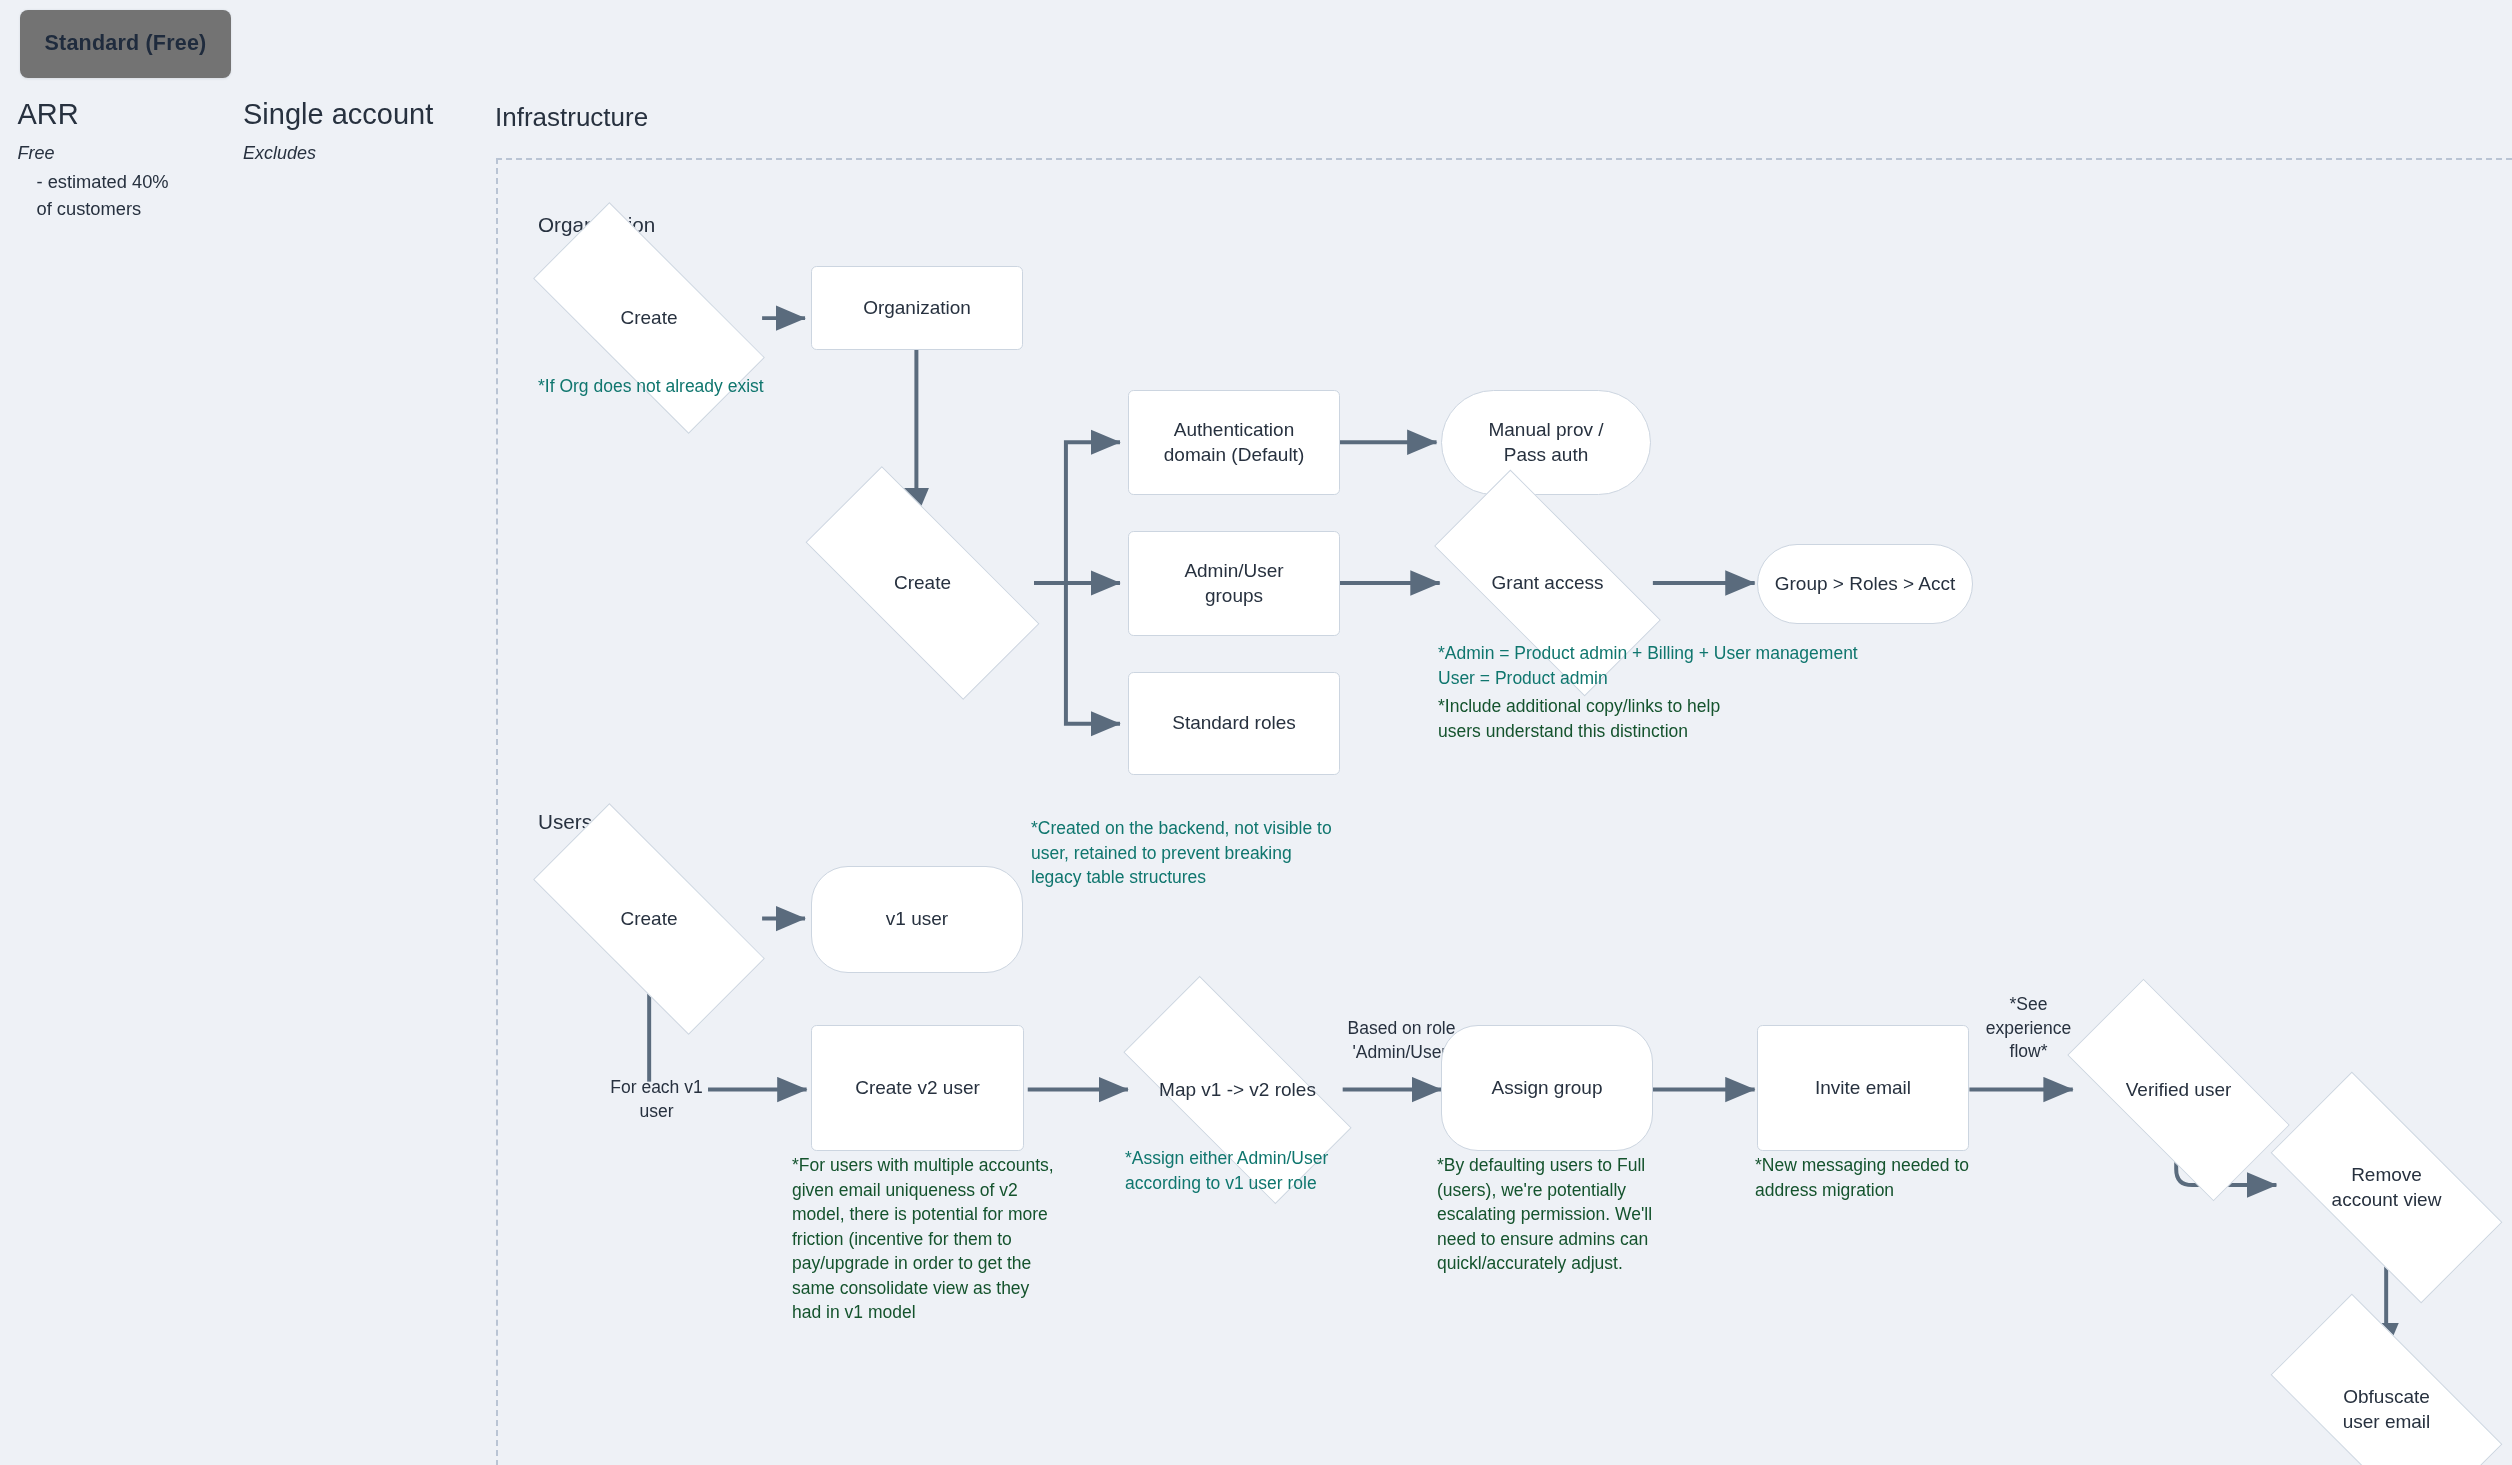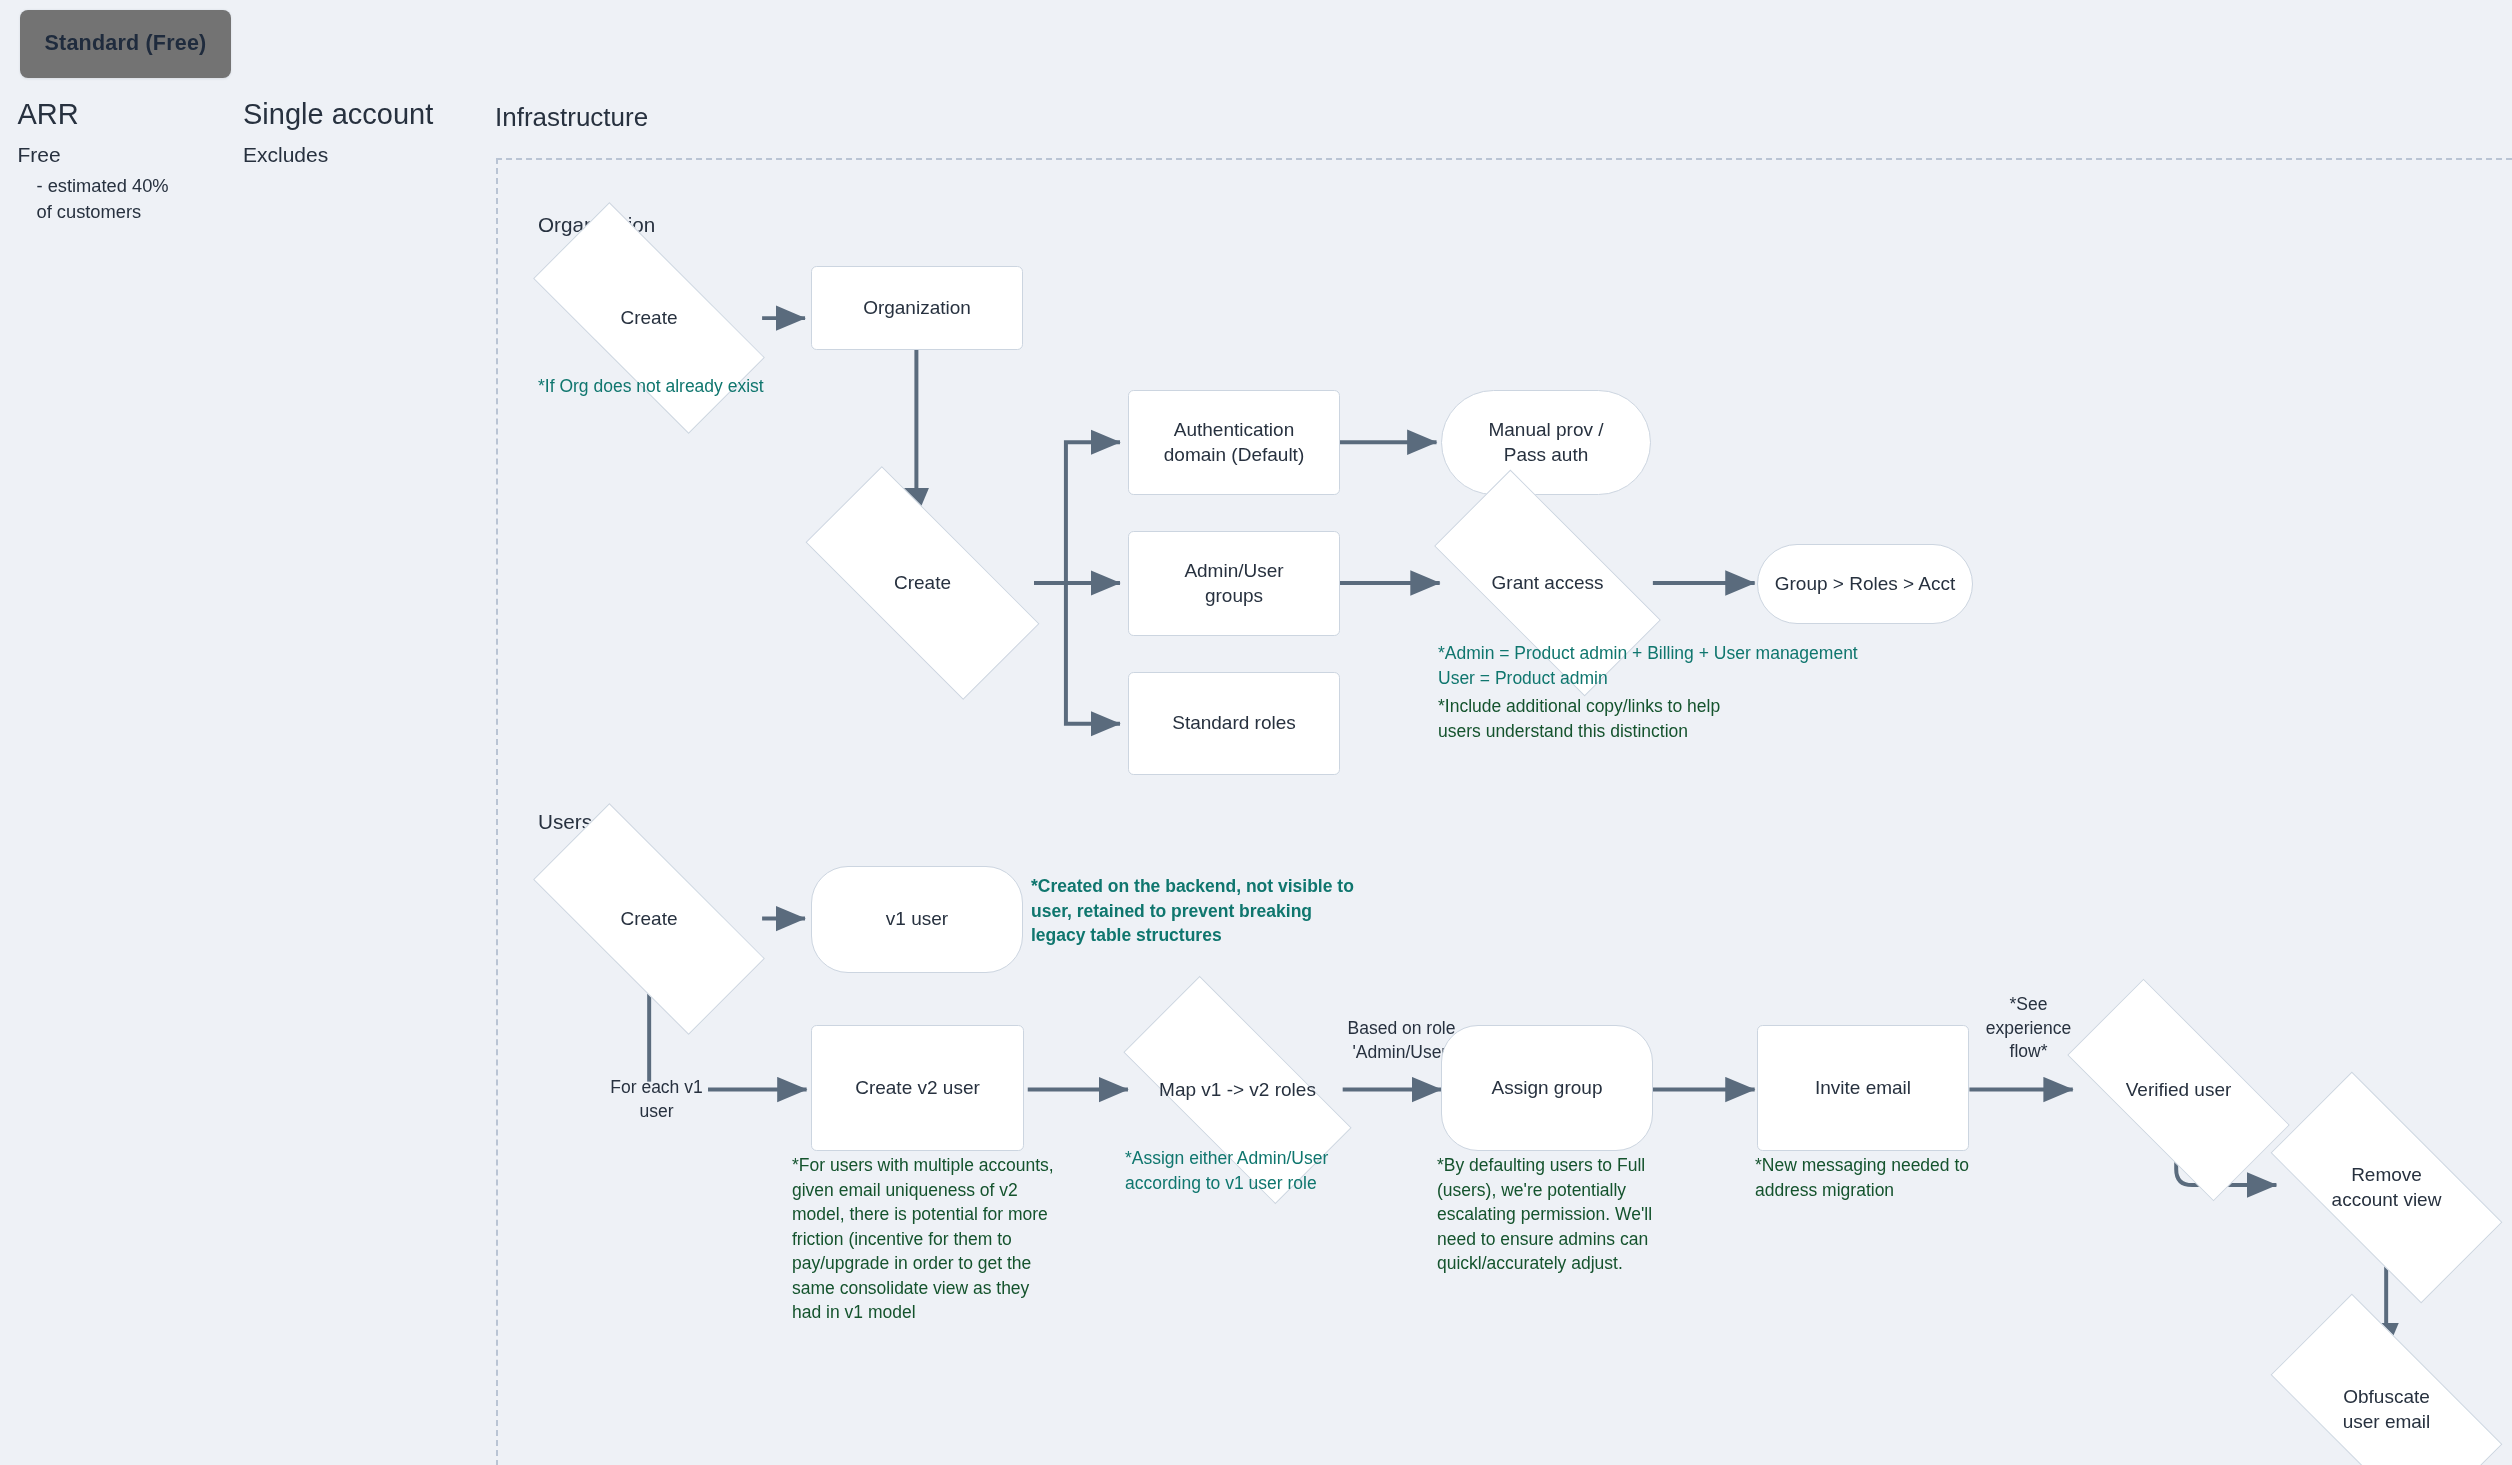--- a/index.html
+++ b/index.html
@@ -16,21 +16,21 @@
   
   #tab-standard{
     left:20px;top:9.5px;width:211px;height:68px;
     background:#737373;border-radius:8px;
     box-shadow:0 0.8px 2.4px rgba(30,45,70,.10);
     display:flex;align-items:center;justify-content:center;
     font-size:21.5px;font-weight:bold;color:#1f2b3d;letter-spacing:0.2px;
   }
   .rail-col{top:99px;}
   .rail-title{font-size:29px;font-weight:400;color:#27313f;line-height:1.1;}
-  .rail-sub{font-size:21px;color:#27313f;margin-top:11px;line-height:1.25;}
+  .rail-sub{font-size:18px;color:#27313f;margin-top:11px;line-height:1.25;font-style:italic;}
   .rail-list{font-size:18.3px;color:#27313f;line-height:1.45;margin-top:4.8px;}
   .rail-list .l1{padding-left:17.5px;}
   .rail-list .l2{padding-left:41px;}
   .rail-note{font-size:18.3px;color:#27313f;line-height:1.45;margin-top:4.8px;padding-left:19px;}
 
   
   #infra-title{left:495px;top:102px;font-size:26px;color:#27313f;}
   .grp-label{font-size:20.7px;color:#27313f;}
 
   
@@ -197,21 +197,21 @@
 
 <div class="abs diamond" style="left:539px;top:865px;width:220px;height:108px;">
   <span class="dshape"></span>
   <span class="dlabel">Create</span>
 </div>
 
 <div class="abs node soft" style="left:811px;top:866px;width:212px;height:107px;">
   <span>v1 user</span>
 </div>
 
-<div class="abs note" style="left:1031px;top:874px;width:342px;white-space:pre-line;font-weight:bold;">*Created on the backend, not visible to
+<div class="abs note" style="left:1031px;top:816px;width:342px;white-space:pre-line;">*Created on the backend, not visible to
 user, retained to prevent breaking
 legacy table structures</div>
 
 <div class="abs edge-label" style="left:601px;top:1076px;width:111px;text-align:center;">For each v1 user</div>
 
 <div class="abs node rect" style="left:811px;top:1025px;width:213px;height:126px;">
   <span>Create v2 user</span>
 </div>
 
 <div class="abs note-red" style="left:792px;top:1153px;width:318px;white-space:pre-line;">*For users with multiple accounts,

